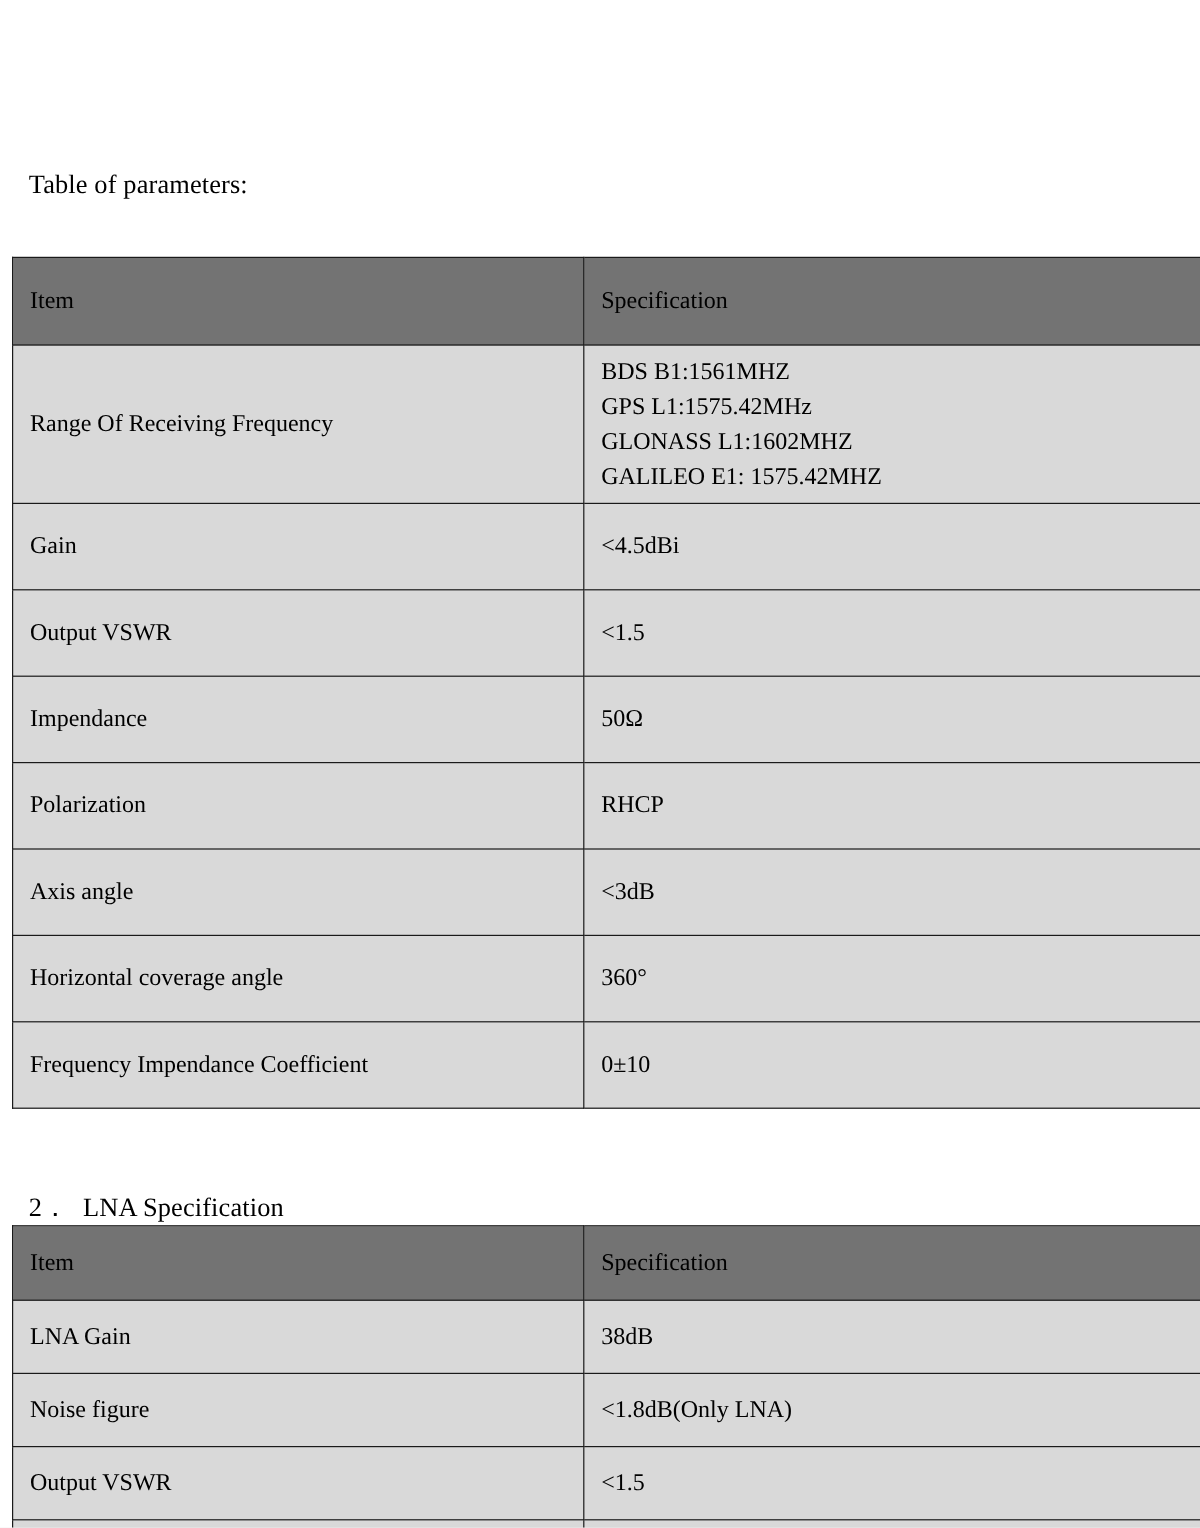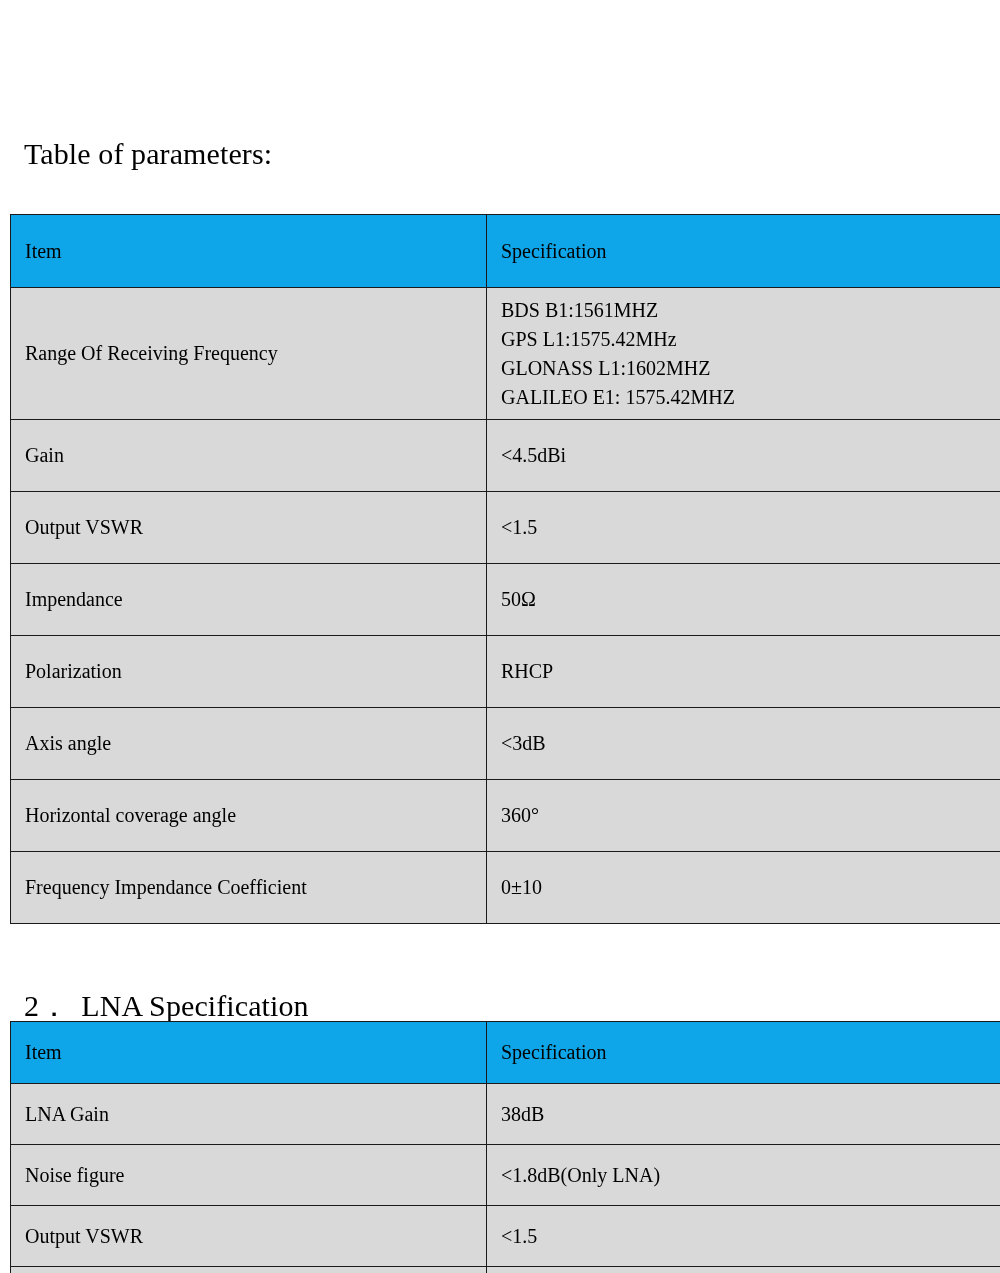--- a/index.html
+++ b/index.html
@@ -20,21 +20,21 @@
     position: absolute;
     left: 0; top: 0;
     width: 1000px;
     height: 1273px;
     box-sizing: border-box;
   }
 
   .intro-line {
     position: absolute;
     left: 24px;
-    font-size: 30px;
+    font-size: 22px;
     line-height: 26px;
     letter-spacing: 0.1px;
     white-space: nowrap;
   }
   #intro-text { top: 141px; }
   #heading-1  { top: 187px; }
   #heading-2  { top: 993px; }
 
   .num {
     display: inline-block;
@@ -51,21 +51,21 @@
   table.spec td {
     border: 1px solid #1a1a1a;
     background: #d9d9d9;
     padding: 0 0 0 14px;
     font-size: 20px;
     line-height: 27px;
     vertical-align: middle;
     color: #000000;
   }
   table.spec tr.head td {
-    background: #0ea5e9;
+    background: #737373;
   }
   table.spec td.col-item   { width: 461px; }
   table.spec td.col-spec   { width: 517px; }
 
   
   #table-ceramic {
     left: 10px;
     top: 214px;
     width: 978px;
   }

